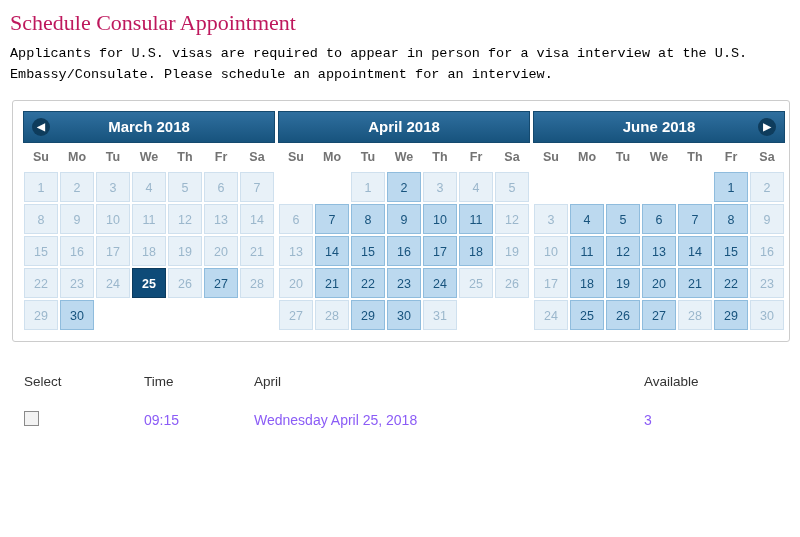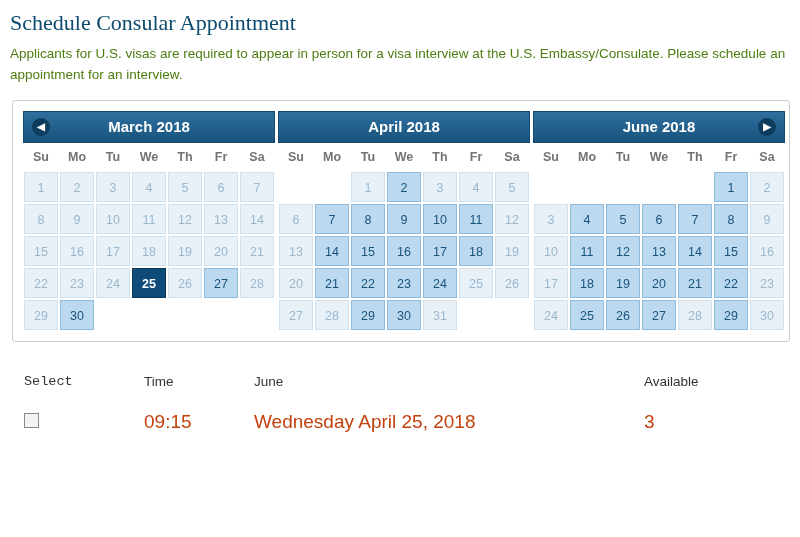--- a/index.html
+++ b/index.html
@@ -16,30 +16,31 @@
     overflow: hidden;
   }
   .page {
     padding: 8px 10px 0 10px;
     box-sizing: border-box;
     width: 800px;
   }
   .page-title {
     font-family: "Liberation Serif", serif;
     font-size: 22px;
-    color: #0c4a6e;
+    color: #be185d;
     margin: 2px 0 8px 0;
     font-weight: normal;
   }
   .intro {
     font-size: 13.5px;
-    color: #4d7c0f;
+    color: #000000;
     line-height: 1.55;
     margin: 0 0 14px 0;
     max-width: 790px;
+    font-family: Liberation Mono, monospace;
   }
   
   .cal-panel {
     border: 1px solid #cccccc;
     background: #ffffff;
     border-radius: 3px;
     padding: 10px;
     box-sizing: border-box;
     width: 778px;
     margin-left: 2px;
@@ -130,25 +131,25 @@
     border-collapse: collapse;
   }
   .slots th {
     text-align: left;
     font-weight: normal;
     font-size: 13.5px;
     color: #333333;
     padding: 4px 0 12px 0;
   }
   .slots td {
-    font-size: 19px;
-    color: #c2410c;
+    font-size: 14px;
+    color: #8b5cf6;
     padding: 10px 0;
   }
-  .col-select { width: 120px; font-family: Liberation Mono, monospace; }
+  .col-select { width: 120px; }
   .col-time   { width: 110px; margin-left: 21px; }
   .col-date   { width: 390px; }
   .col-avail  { width: 140px; }
   .chk {
     width: 13px;
     height: 13px;
     border: 1px solid #8a8a8a;
     background: #f3f3f3;
     display: inline-block;
     cursor: pointer;
@@ -336,21 +337,21 @@
           </div>
         </div>
       </div>
   </div>
 
   <table class="slots">
     <thead>
       <tr>
         <th class="col-select">Select</th>
         <th class="col-time">Time</th>
-        <th class="col-date">June</th>
+        <th class="col-date">April</th>
         <th class="col-avail">Available</th>
       </tr>
     </thead>
     <tbody id="slots-body">
         <tr>
           <td><span class="chk"></span></td>
           <td>09:15</td>
           <td>Wednesday April 25, 2018</td>
           <td>3</td>
         </tr>

